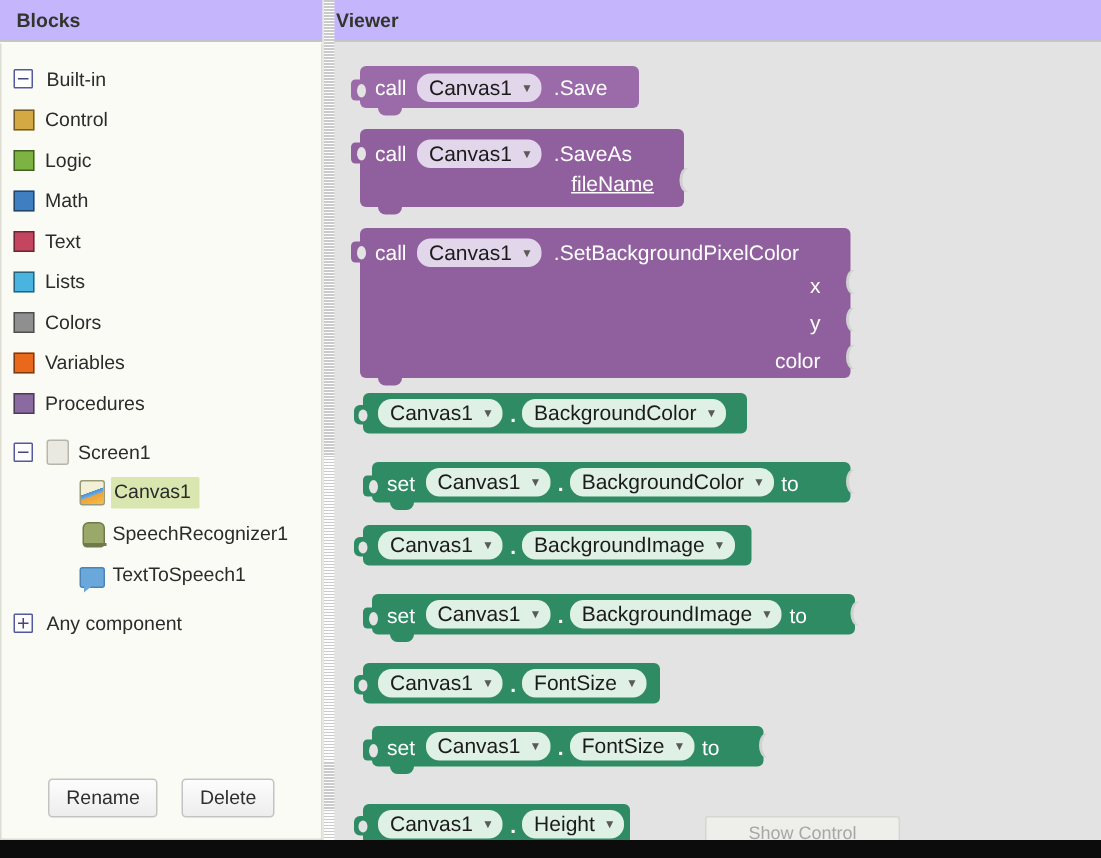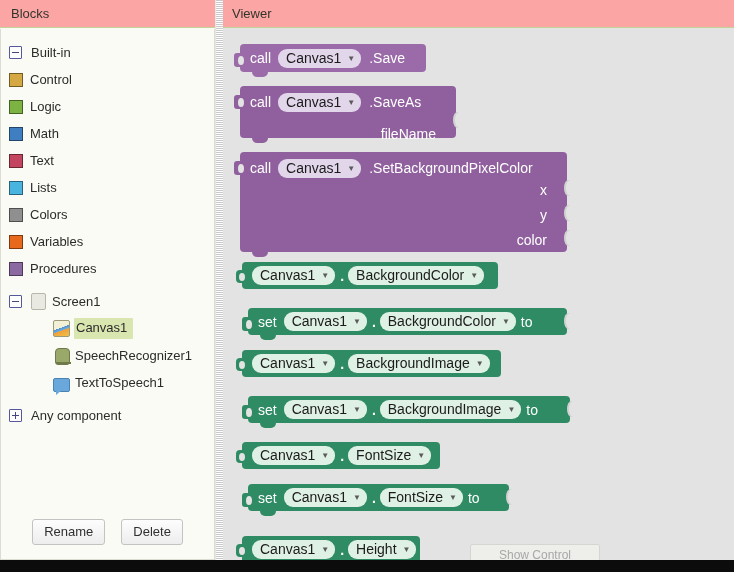--- a/index.html
+++ b/index.html
@@ -31,29 +31,29 @@
   #viewer-panel{
     position:absolute;left:223px;top:0;right:0;height:560px;
     background:#e3e3e3;
   }
   #bottom-bar{
     position:absolute;left:0;bottom:0;width:100%;height:12px;
     background:#0c0c0c;
   }
   .panel-header{
     height:28px;line-height:28px;
-    background:#fca5a5;
+    background:#c4b5fd;
     color:#33352c;
-    font-weight:normal;
+    font-weight:bold;
     font-size:13px;
     padding-left:11px;
     box-sizing:border-box;
     border-bottom:1px solid #c2d396;
   }
-  #viewer-header{padding-left:9px;}
+  #viewer-header{padding-left:1px;}
   #blocks-body{
     position:absolute;top:29px;left:0;right:0;bottom:0;
     background:#fbfbf5;
     border:1px solid #dcdcd2;
     border-top:none;
     box-sizing:border-box;
     overflow:hidden;
   }
   #viewer-body{
     position:absolute;top:30px;left:0;right:0;bottom:0;
@@ -353,21 +353,21 @@
     </div>
 
     <div class="block purple notch-left" style="left:17px;top:56px;width:216px;height:52px;align-items:flex-start;padding-top:5px;">
       <span class="lbl" style="line-height:22px;">call</span>
       <span class="field on-purple" style="margin-top:2px;">
         <span>Canvas1</span>
         <span class="caret">▼</span>
       </span>
       <span class="method" style="line-height:22px;">.SaveAs</span>
 
-      <span class="arg-row" style="top:40px;right:8px;">
+      <span class="arg-row" style="top:28px;right:8px;text-decoration:underline;">
         <span class="arg-label">fileName</span>
       </span>
       <span class="sock-cut" style="top:26px;right:-6px;"></span>
       <span class="stub-bottom"></span>
     </div>
 
     <div class="block purple notch-left" style="left:17px;top:122px;width:327px;height:100px;align-items:flex-start;padding-top:5px;">
       <span class="lbl" style="line-height:22px;">call</span>
       <span class="field on-purple" style="margin-top:2px;">
         <span>Canvas1</span>

